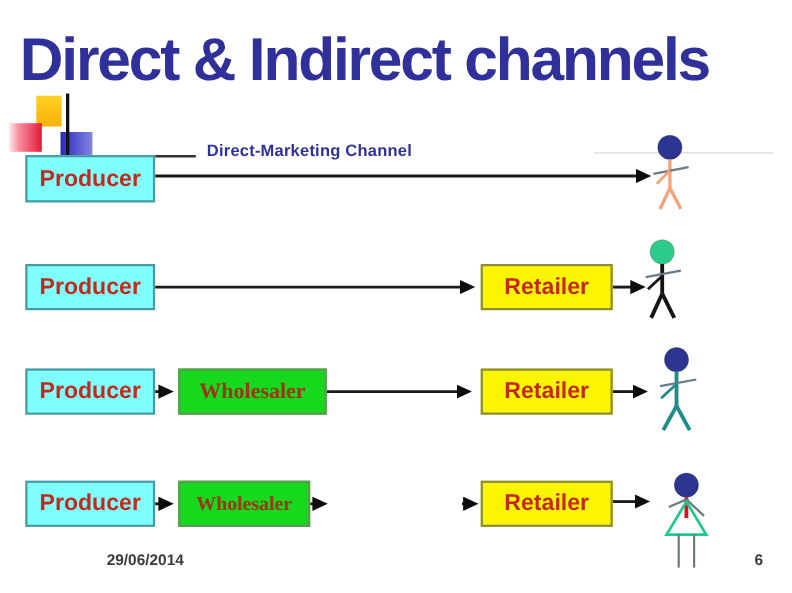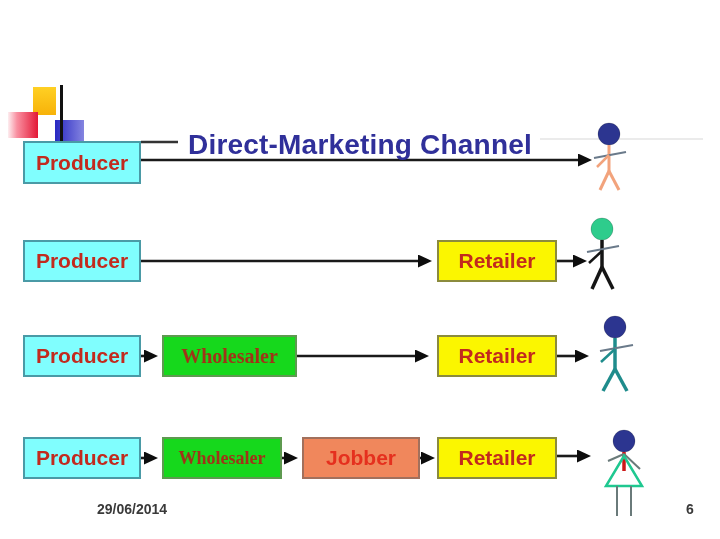--- a/index.html
+++ b/index.html
@@ -17,30 +17,31 @@
   .deco-blue{left:55px;top:120px;width:29px;height:21px;background:linear-gradient(to right,#2828c2,#8585e0);}
   .deco-vline{left:60px;top:85px;width:3px;height:58px;background:#111;}
   .layer{position:absolute;left:0;top:0;}
   .box{
     position:absolute;height:42px;display:flex;align-items:center;justify-content:center;
     border:2px solid;font-weight:bold;font-size:21px;box-sizing:border-box;white-space:nowrap;
   }
   .serif{font-family:"Liberation Serif",serif;font-size:20px;}
   .serif-sm{font-family:"Liberation Serif",serif;font-size:18px;}
   .dm-label{
-    position:absolute;left:188px;top:129px;font-size:28px;font-weight:bold;letter-spacing:0.2px;
+    position:absolute;left:188px;top:129px;font-size:15px;font-weight:bold;letter-spacing:0.2px;
     white-space:nowrap;
   }
   .footer-text{position:absolute;top:501px;font-size:14px;font-weight:bold;color:#3a3a3a;}
 </style>
 </head>
 <body>
 
 <div class="slide">
 
+  <h1 class="title" style="color: rgb(48, 48, 154);">Direct &amp; Indirect channels</h1>
 
   <div class="deco deco-yellow"></div>
   <div class="deco deco-red"></div>
   <div class="deco deco-blue"></div>
   <div class="deco deco-vline"></div>
 
   <svg class="layer" width="720" height="539" viewBox="0 0 720 539">
     <defs>
       <marker id="ah" markerUnits="userSpaceOnUse" markerWidth="15" markerHeight="13" refX="2" refY="6.5" orient="auto">
         <path d="M0,0 L14,6.5 L0,13 Z" fill="#0d0d0d"></path>
@@ -102,19 +103,18 @@
 
   <div class="box" style="left: 23px; top: 240px; width: 118px; background-color: rgb(128, 254, 254); border-color: rgb(74, 154, 166); color: rgb(194, 42, 30);">Producer</div>
   <div class="box" style="left: 437px; top: 240px; width: 120px; background-color: rgb(251, 246, 0); border-color: rgb(139, 139, 61); color: rgb(194, 42, 30);">Retailer</div>
 
   <div class="box" style="left: 23px; top: 335px; width: 118px; background-color: rgb(128, 254, 254); border-color: rgb(74, 154, 166); color: rgb(194, 42, 30);">Producer</div>
   <div class="box serif" style="left: 162px; top: 335px; width: 135px; background-color: rgb(22, 216, 28); border-color: rgb(94, 154, 80); color: rgb(160, 52, 24);">Wholesaler</div>
   <div class="box" style="left: 437px; top: 335px; width: 120px; background-color: rgb(251, 246, 0); border-color: rgb(139, 139, 61); color: rgb(194, 42, 30);">Retailer</div>
 
   <div class="box" style="left: 23px; top: 437px; width: 118px; background-color: rgb(128, 254, 254); border-color: rgb(74, 154, 166); color: rgb(194, 42, 30);">Producer</div>
   <div class="box serif-sm" style="left: 162px; top: 437px; width: 120px; background-color: rgb(22, 216, 28); border-color: rgb(94, 154, 80); color: rgb(160, 52, 24);">Wholesaler</div>
-  <div class="box" style="left: 302px; top: 437px; width: 118px; background-color: rgb(240, 135, 92); border-color: rgb(162, 112, 92); color: rgb(229, 48, 30);">Jobber</div>
   <div class="box" style="left: 437px; top: 437px; width: 120px; background-color: rgb(251, 246, 0); border-color: rgb(139, 139, 61); color: rgb(194, 42, 30);">Retailer</div>
 
   <div class="footer-text" style="left:97px;">29/06/2014</div>
   <div class="footer-text" style="left:686px;">6</div>
 
 </div>
 
 </body></html>

